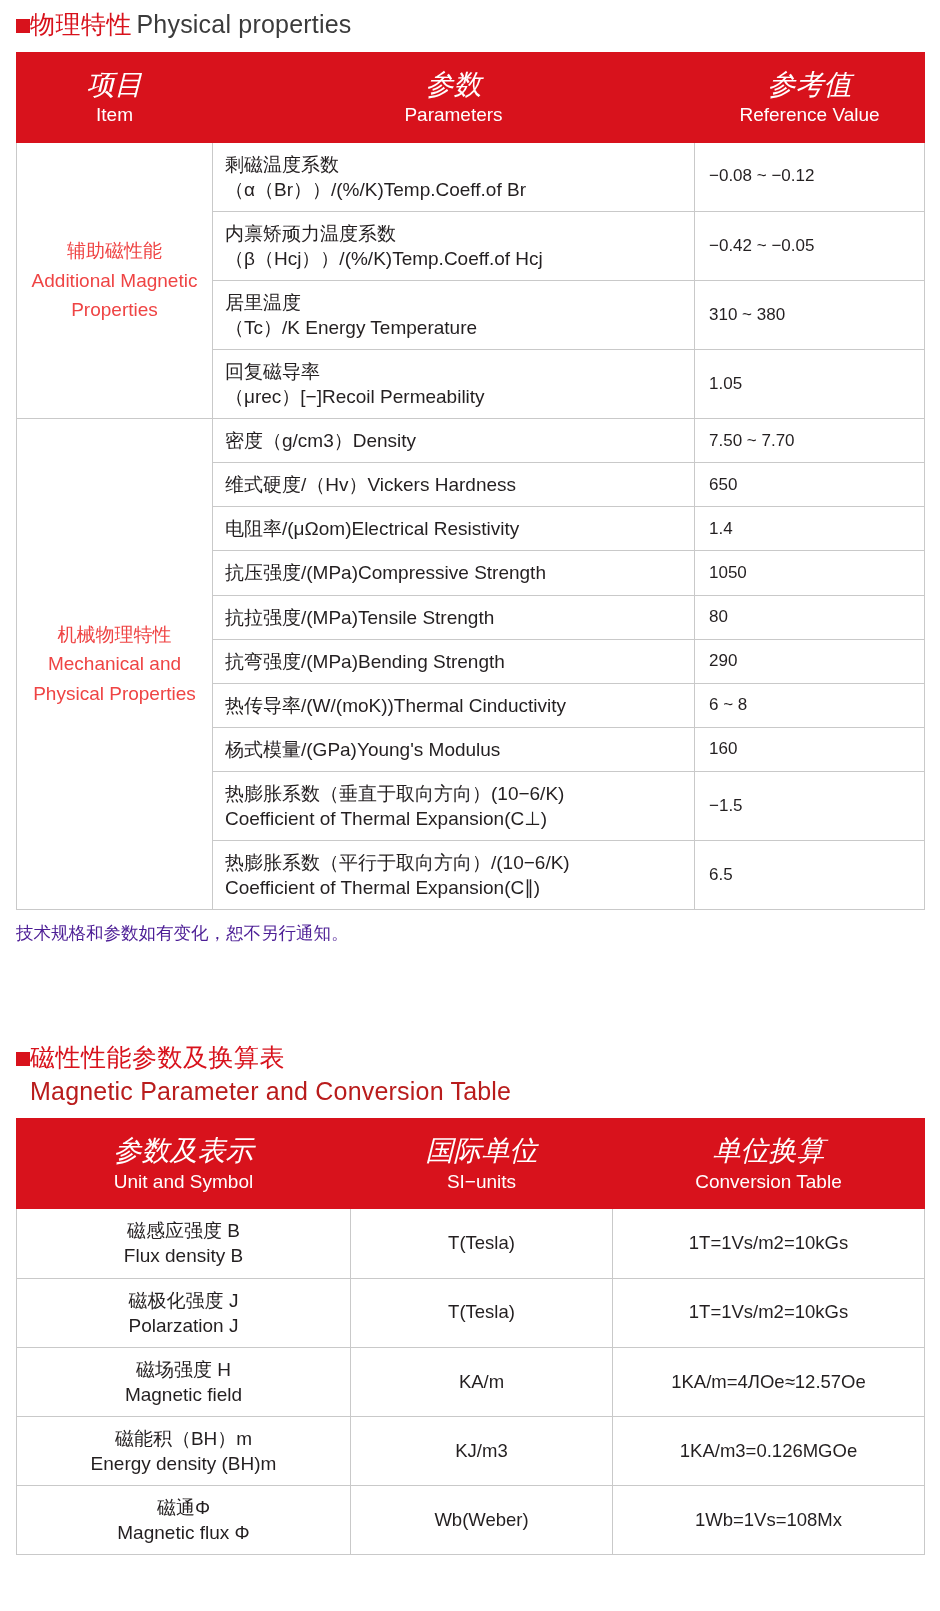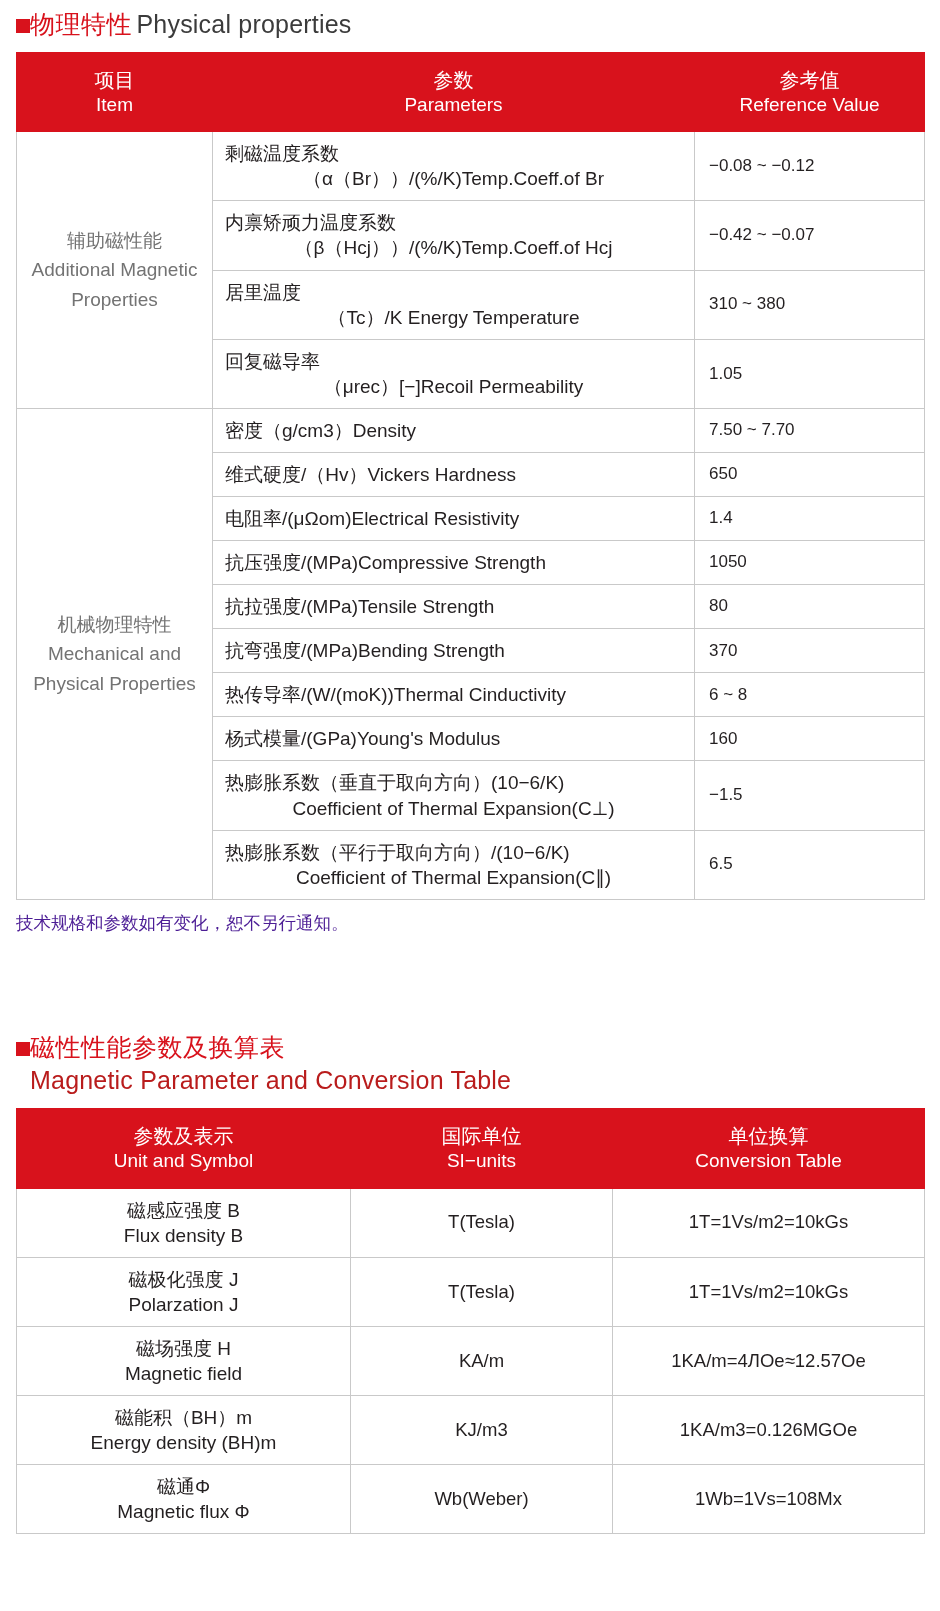--- a/index.html
+++ b/index.html
@@ -55,36 +55,36 @@
   }
   thead th {
     background: #d8121c;
     color: #ffffff;
     border-color: #d8121c;
     padding: 14px 6px;
     font-weight: normal;
     text-align: center;
     line-height: 1.3;
   }
-  .th-cn { font-size: 20px; display: block; }
+  .th-cn { font-size: 28px; display: block; font-style: italic; }
   .th-en { font-size: 19px; display: block; }
 
   td { padding: 9px 12px; font-size: 19px; line-height: 1.32; }
   .cat-cell {
     text-align: center;
     font-size: 19px;
     line-height: 1.55;
-    color: #737373;
+    color: #ef4444;
     padding: 10px 6px;
   }
   .cat-cell .cn { display: block; }
   .cat-cell .en { display: block; }
   .param-cell { font-size: 19px; }
   .param-cell .l1 { display: block; }
-  .param-cell .l2 { display: block; text-align: center; }
+  .param-cell .l2 { display: block; }
   .ref-cell { font-size: 17px; padding-left: 14px; }
 
   .t1 col.c1 { width: 196px; }
   .t1 col.c2 { width: 482px; }
   .t1 col.c3 { width: 230px; }
 
   .note {
     margin-top: 10px;
     font-size: 17.5px;
     line-height: 1.55;
@@ -149,21 +149,21 @@
           <span class="l1">剩磁温度系数</span>
           <span class="l2">（α（Br））/(%/K)Temp.Coeff.of Br</span>
         </td>
         <td class="ref-cell">−0.08 ~ −0.12</td>
       </tr>
       <tr>
         <td class="param-cell">
           <span class="l1">内禀矫顽力温度系数</span>
           <span class="l2">（β（Hcj））/(%/K)Temp.Coeff.of Hcj</span>
         </td>
-        <td class="ref-cell">−0.42 ~ −0.07</td>
+        <td class="ref-cell">−0.42 ~ −0.05</td>
       </tr>
       <tr>
         <td class="param-cell">
           <span class="l1">居里温度</span>
           <span class="l2">（Tc）/K Energy Temperature</span>
         </td>
         <td class="ref-cell">310 ~ 380</td>
       </tr>
       <tr>
         <td class="param-cell">
@@ -204,21 +204,21 @@
       <tr>
         <td class="param-cell">
           <span class="l1">抗拉强度/(MPa)Tensile Strength</span>
         </td>
         <td class="ref-cell">80</td>
       </tr>
       <tr>
         <td class="param-cell">
           <span class="l1">抗弯强度/(MPa)Bending Strength</span>
         </td>
-        <td class="ref-cell">370</td>
+        <td class="ref-cell">290</td>
       </tr>
       <tr>
         <td class="param-cell">
           <span class="l1">热传导率/(W/(moK))Thermal Cinductivity</span>
         </td>
         <td class="ref-cell">6 ~ 8</td>
       </tr>
       <tr>
         <td class="param-cell">
           <span class="l1">杨式模量/(GPa)Young's Modulus</span>

